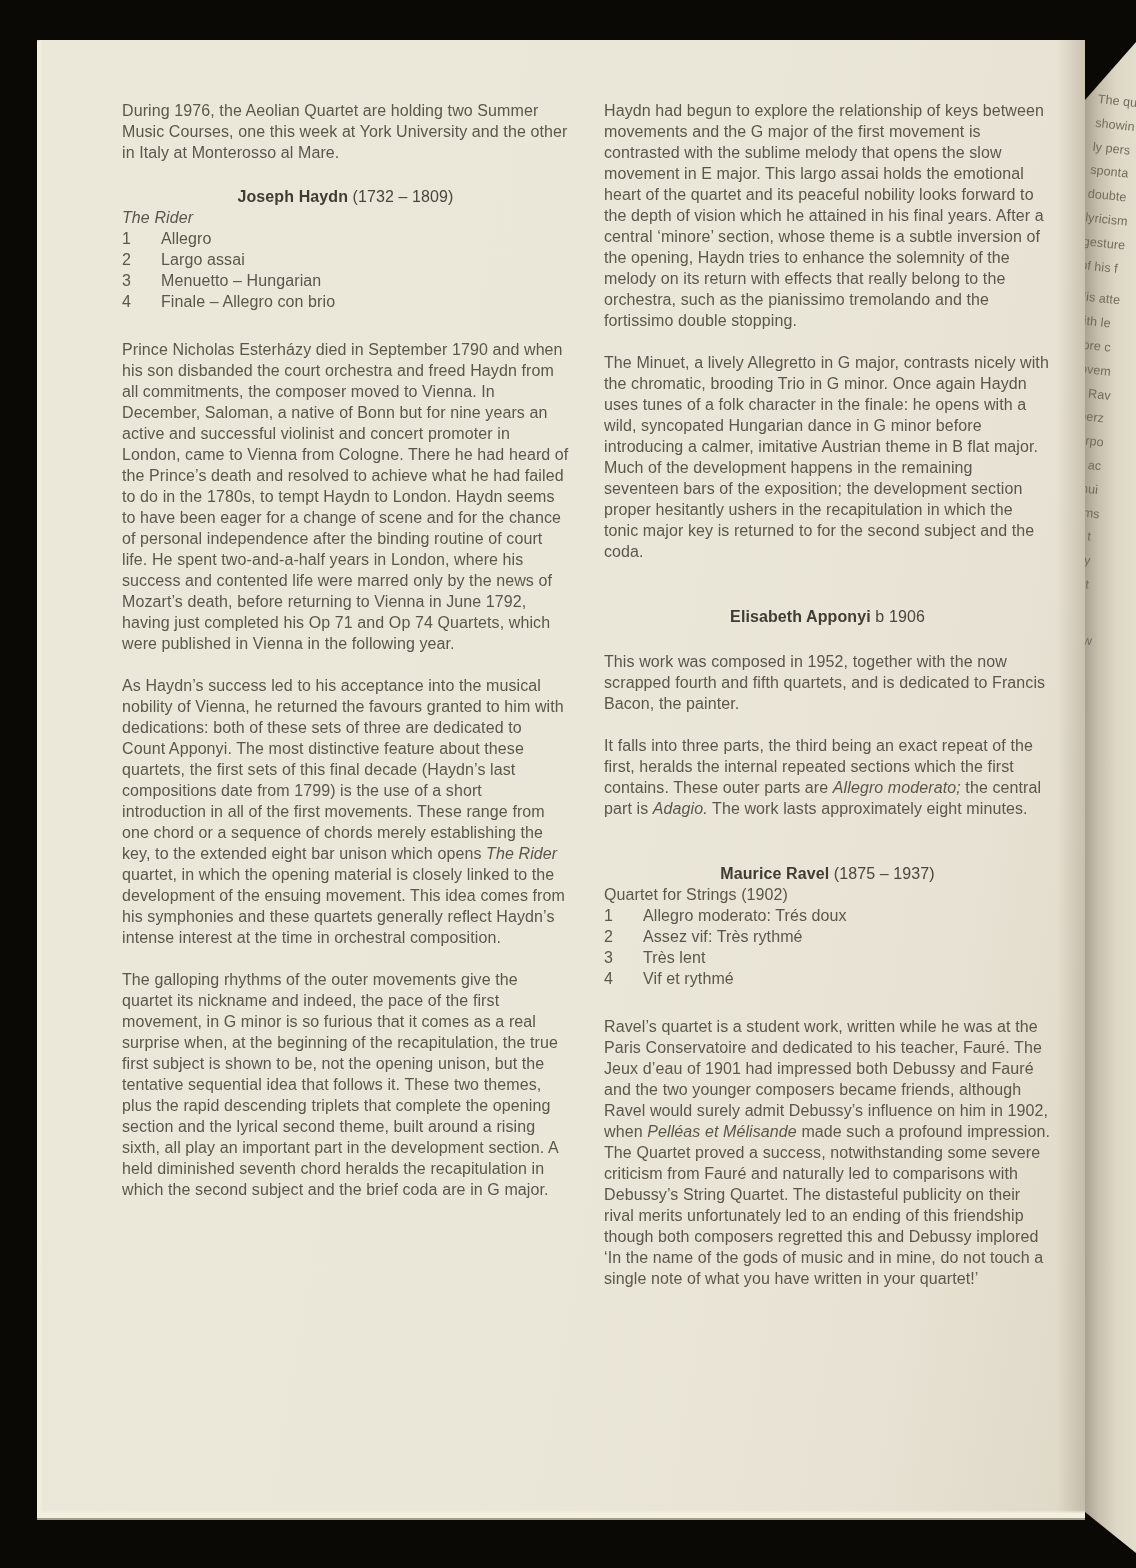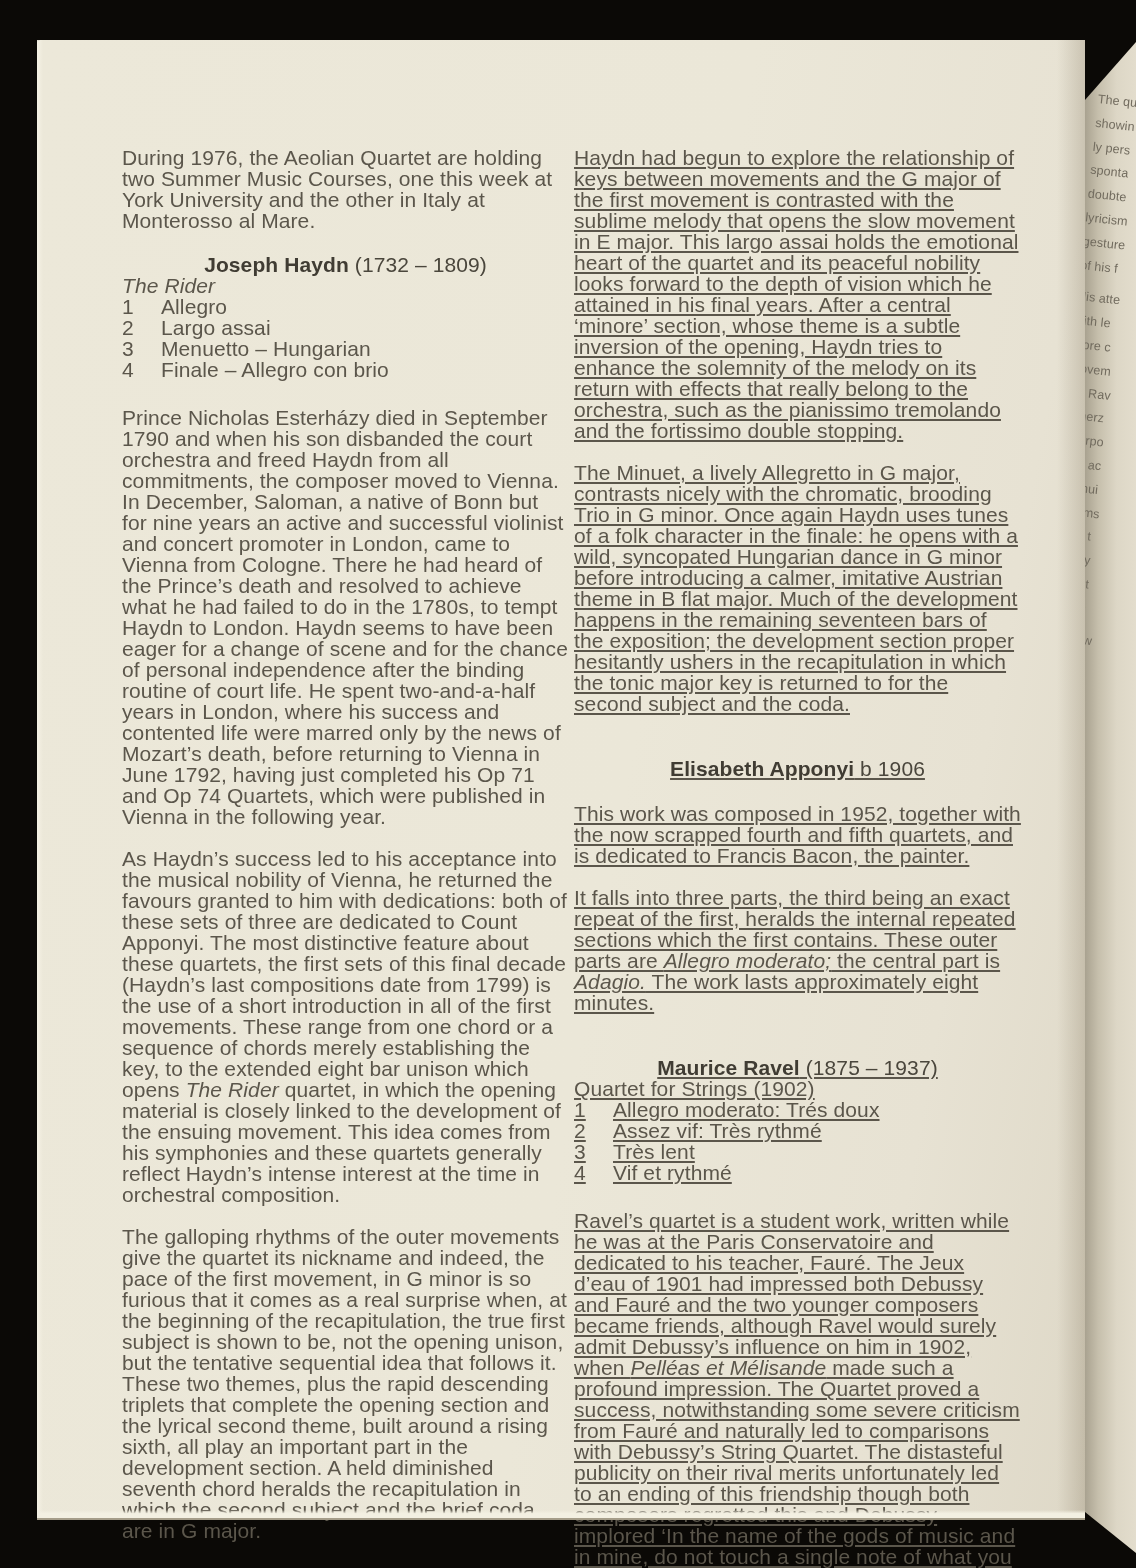--- a/index.html
+++ b/index.html
@@ -24,26 +24,25 @@
     background:linear-gradient(to top,#f3f0e2 55%,rgba(243,240,226,0));
     border-bottom:2px solid #a59d89;
   }
   .fold-shadow{
     position:absolute;right:0;top:0;bottom:0;width:28px;
     background:linear-gradient(to right,rgba(88,72,45,0),rgba(88,72,45,0.20));
   }
   
   .col{
     position:absolute;top:60px;width:447px;
-    font-size:21px;line-height:21px;letter-spacing:0.1px;
+    font-size:16px;line-height:21px;letter-spacing:0.1px;
     color:#5b564b;
-    margin-top:47px;
   }
   .col-left{left:85px;}
-  .col-right{left:537px;text-decoration:underline;}
+  .col-right{left:567px;}
   .blk{margin:0;}
   .it{font-style:italic;}
   .bd{font-weight:bold;color:#403c33;}
   .blk.heading{color:#4a463c;text-align:center;}
   .mrow{display:flex;}
   .mnum{width:39px;flex:none;}
   
   .next-page{
     position:absolute;left:1085px;top:28px;width:51px;height:1532px;
     background:linear-gradient(to right,#a9a290 0%,#c6bfac 26%,#ddd7c6 62%,#e3ddcd 100%);

